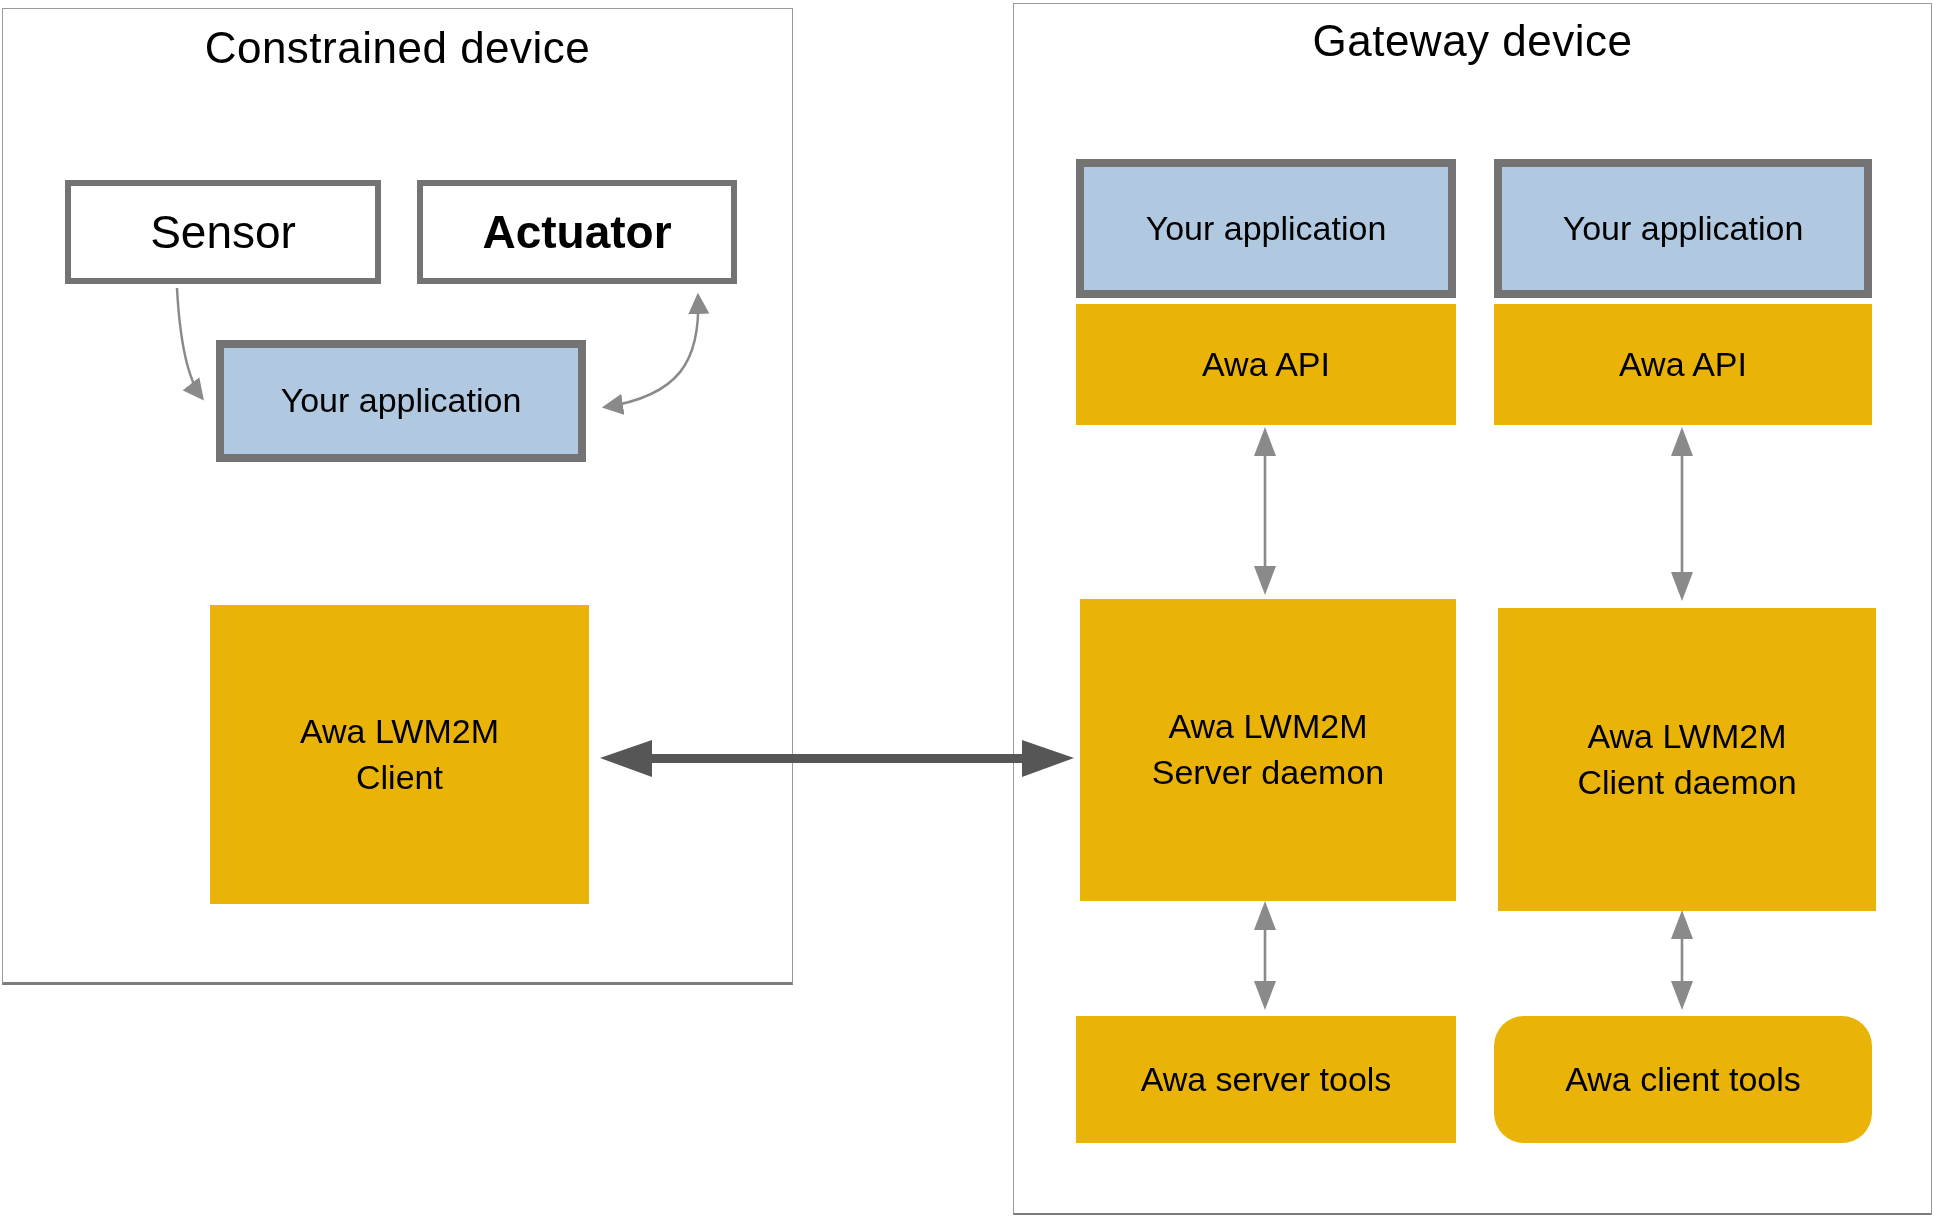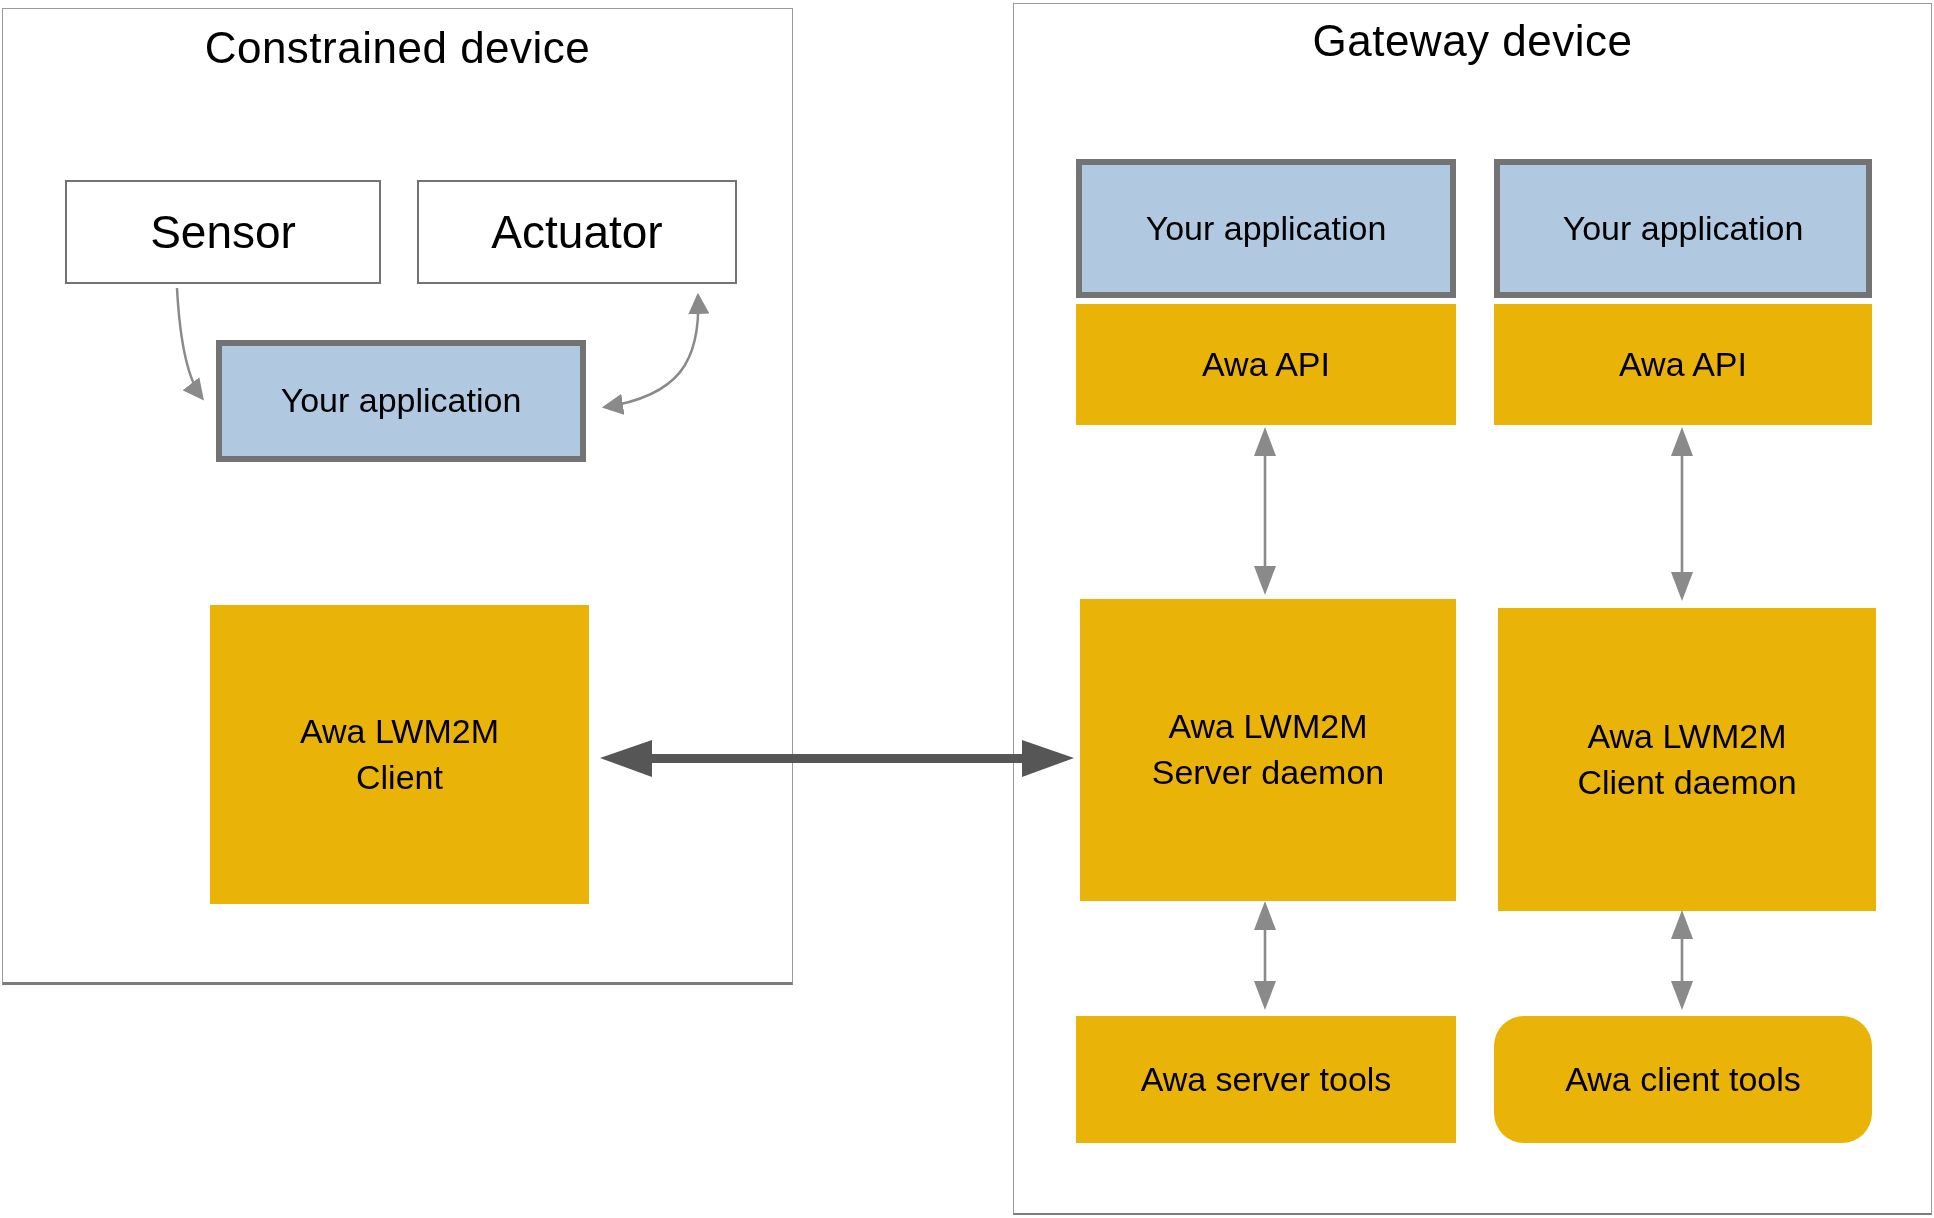--- a/index.html
+++ b/index.html
@@ -29,26 +29,26 @@
     position:absolute;
     box-sizing:border-box;
     display:flex;align-items:center;justify-content:center;
     text-align:center;
     font-size:34px;
     line-height:1.35;
     white-space:pre-line;
   }
   .box-white{
     background:#ffffff;
-    border:2px solid #737373;
+    border:6px solid #737373;
     font-size:46px;
   }
   .box-blue{
     background:#b0c9e0;
-    border:6px solid #737373;
+    border:8px solid #737373;
   }
   .box-purple{
     background:#eab308;
     border:none;
   }
   svg.arrows{
     position:absolute;left:0;top:0;
     pointer-events:none;
   }
 </style>
@@ -57,21 +57,21 @@
 
 <div class="canvas">
 
   <div class="panel" style="left:2px;top:8px;width:791px;height:977px;">
     <div class="panel-title" style="top:14px;">Constrained device</div>
 
     <div class="box box-white" style="left:62px;top:171px;width:316px;height:104px;">
       <span>Sensor</span>
     </div>
 
-    <div class="box box-white" style="left:414px;top:171px;width:320px;height:104px;">
+    <div class="box box-white" style="left:414px;top:171px;width:320px;height:104px;font-weight:bold;">
       <span>Actuator</span>
     </div>
 
     <div class="box box-blue" style="left:213px;top:331px;width:370px;height:122px;">
       <span>Your application</span>
     </div>
 
 
     <div class="box box-purple" style="left:207px;top:596px;width:379px;height:299px;">
       <span>Awa LWM2M

